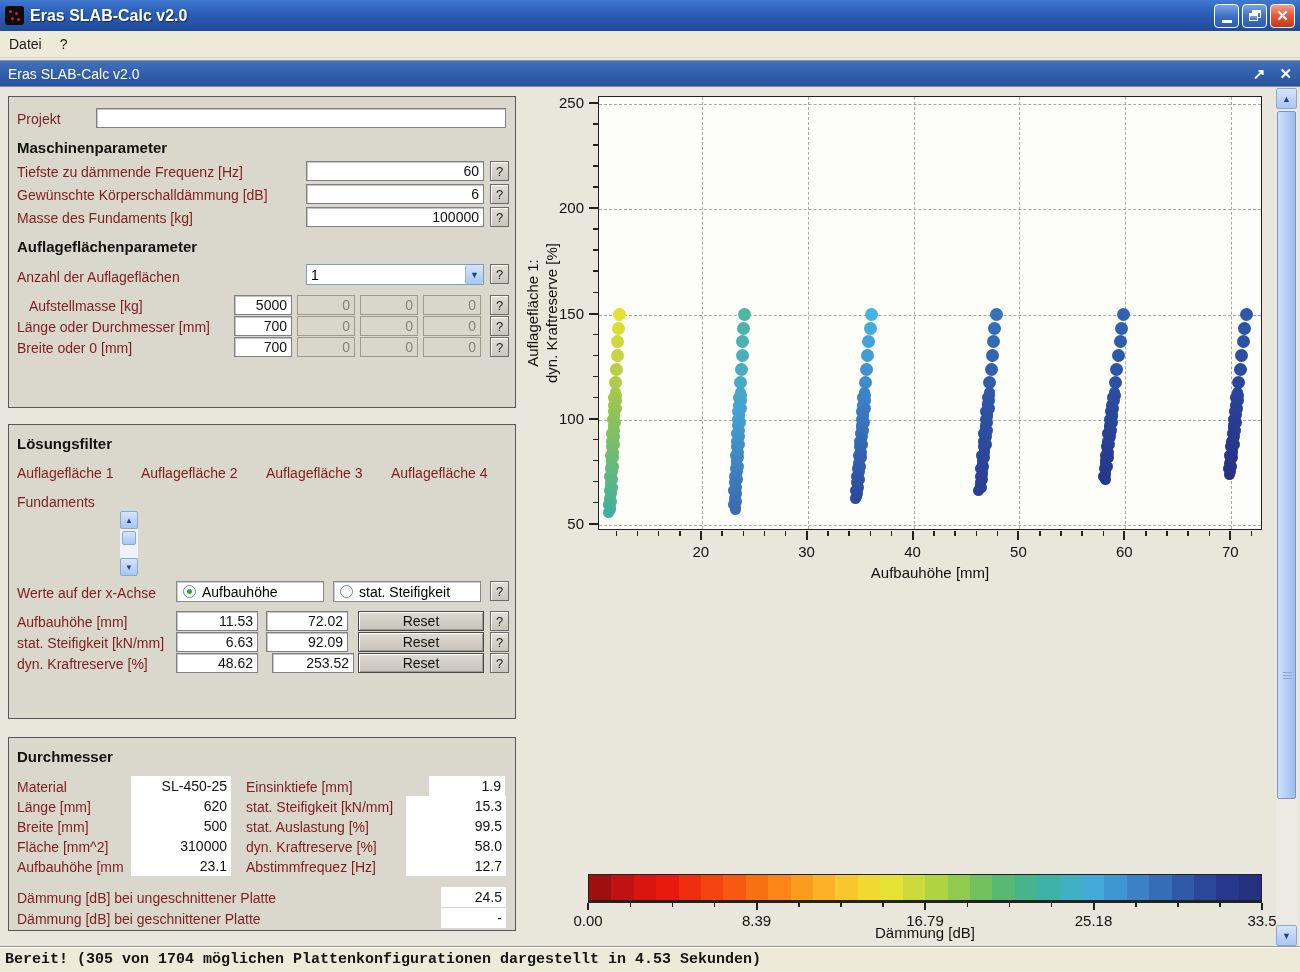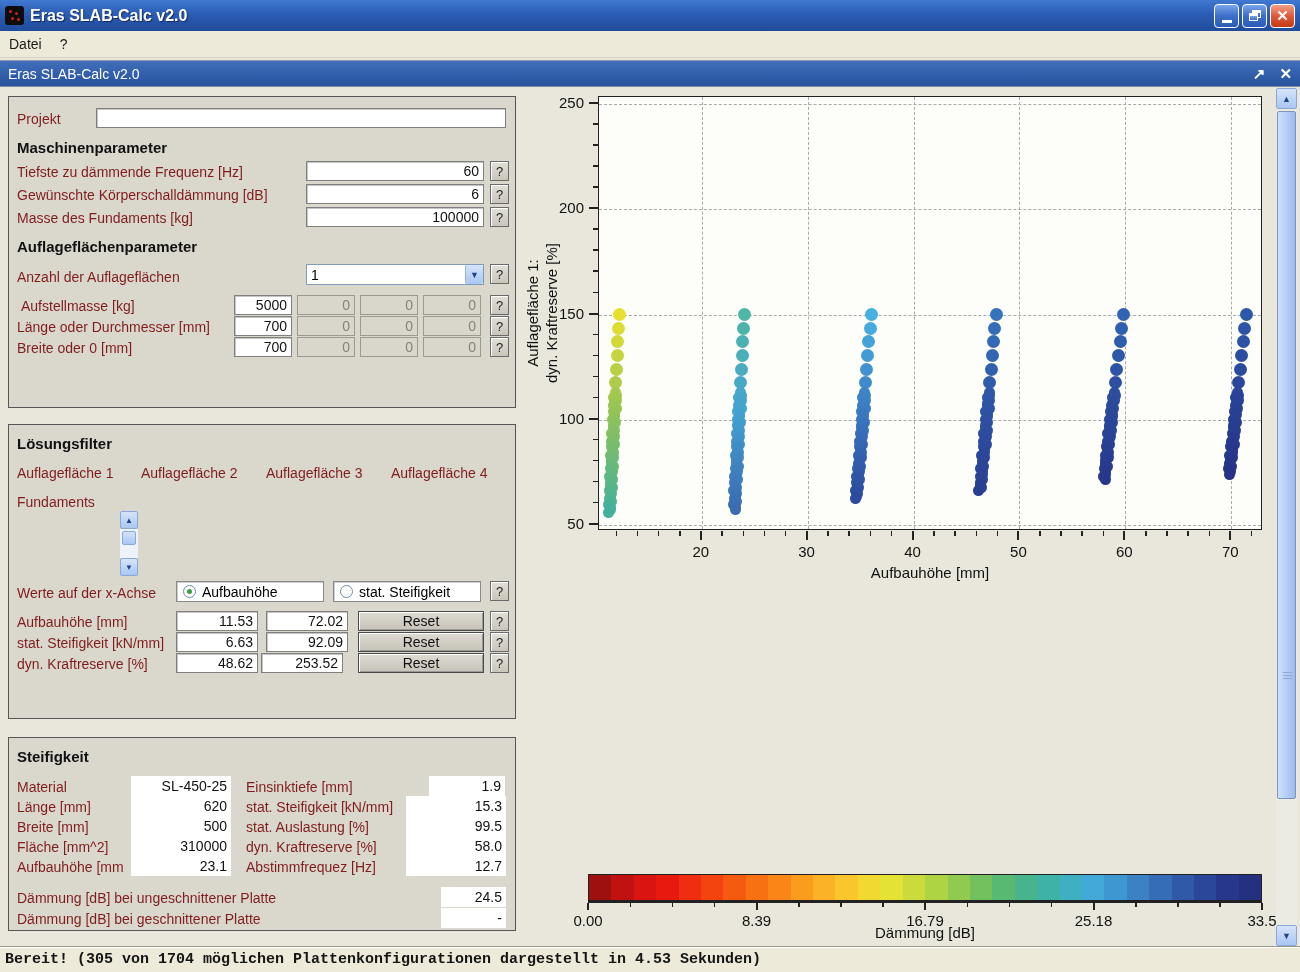--- a/index.html
+++ b/index.html
@@ -166,21 +166,21 @@
 
     <span class="hdg" style="left:8px;top:141px;">Auflageflächenparameter</span>
 
     <span class="lbl" style="left:8px;top:172px;">Anzahl der Auflageflächen</span>
     <div class="combo" style="left:297px;top:167px;width:178px;height:21px;">
       <span class="val">1</span>
       <span class="arrow">▼</span>
     </div>
     <div class="qbtn" style="left:481px;top:167px;">?</div>
 
-    <span class="lbl" style="left:12px;top:201px;">Aufstellmasse [kg]</span>
+    <span class="lbl" style="left:20px;top:201px;">Aufstellmasse [kg]</span>
     <div class="tb num" style="left:225px;top:198px;width:58px;height:20px;">5000</div>
     <div class="tb dis" style="left:288px;top:198px;width:58px;height:20px;">0</div>
     <div class="tb dis" style="left:351px;top:198px;width:58px;height:20px;">0</div>
     <div class="tb dis" style="left:414px;top:198px;width:58px;height:20px;">0</div>
     <div class="qbtn" style="left:481px;top:198px;">?</div>
 
     <span class="lbl" style="left:8px;top:222px;">Länge oder Durchmesser [mm]</span>
     <div class="tb num" style="left:225px;top:219px;width:58px;height:20px;">700</div>
     <div class="tb dis" style="left:288px;top:219px;width:58px;height:20px;">0</div>
     <div class="tb dis" style="left:351px;top:219px;width:58px;height:20px;">0</div>
@@ -231,28 +231,28 @@
     <div class="qbtn" style="left:481px;top:186px;">?</div>
 
     <span class="lbl" style="left:8px;top:210px;">stat. Steifigkeit [kN/mm]</span>
     <div class="tb num" style="left:167px;top:207px;width:82px;height:20px;">6.63</div>
     <div class="tb num" style="left:257px;top:207px;width:82px;height:20px;">92.09</div>
     <div class="pushbtn" style="left:349px;top:207px;width:126px;height:20px;">Reset</div>
     <div class="qbtn" style="left:481px;top:207px;">?</div>
 
     <span class="lbl" style="left:8px;top:231px;">dyn. Kraftreserve [%]</span>
     <div class="tb num" style="left:167px;top:228px;width:82px;height:20px;">48.62</div>
-    <div class="tb num" style="left:252px;top:228px;width:82px;height:20px;text-align:right;">253.52</div>
+    <div class="tb num" style="left:263px;top:228px;width:82px;height:20px;text-align:right;">253.52</div>
     <div class="pushbtn" style="left:349px;top:228px;width:126px;height:20px;">Reset</div>
     <div class="qbtn" style="left:481px;top:228px;">?</div>
 
   </div>
 
   <div class="panel" style="left:8px;top:737px;width:508px;height:194px;">
-    <span class="hdg" style="left:8px;top:10px;">Steifigkeit</span>
+    <span class="hdg" style="left:8px;top:10px;">Durchmesser</span>
 
     <span class="lbl" style="left:8px;top:41px;">Material</span>
     <div class="cellval" style="left:122px;top:38px;width:100px;height:20px;">SL-450-25</div>
     <span class="lbl" style="left:237px;top:41px;">Einsinktiefe [mm]</span>
     <div class="cellval" style="left:388px;top:38px;width:76px;height:20px;margin-left:32px;">1.9</div>
 
     <span class="lbl" style="left:8px;top:61px;">Länge [mm]</span>
     <div class="cellval" style="left:122px;top:58px;width:100px;height:20px;">620</div>
     <span class="lbl" style="left:237px;top:61px;">stat. Steifigkeit [kN/mm]</span>
     <div class="cellval" style="left:397px;top:58px;width:100px;height:20px;">15.3</div>

